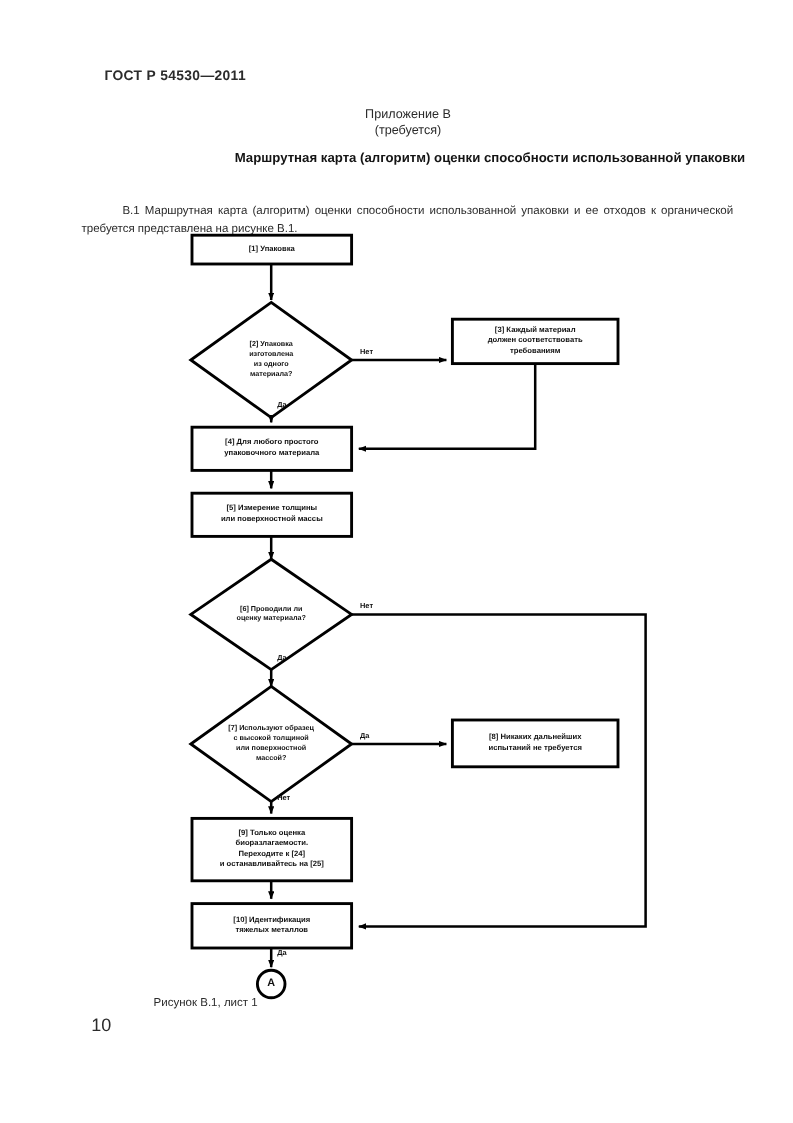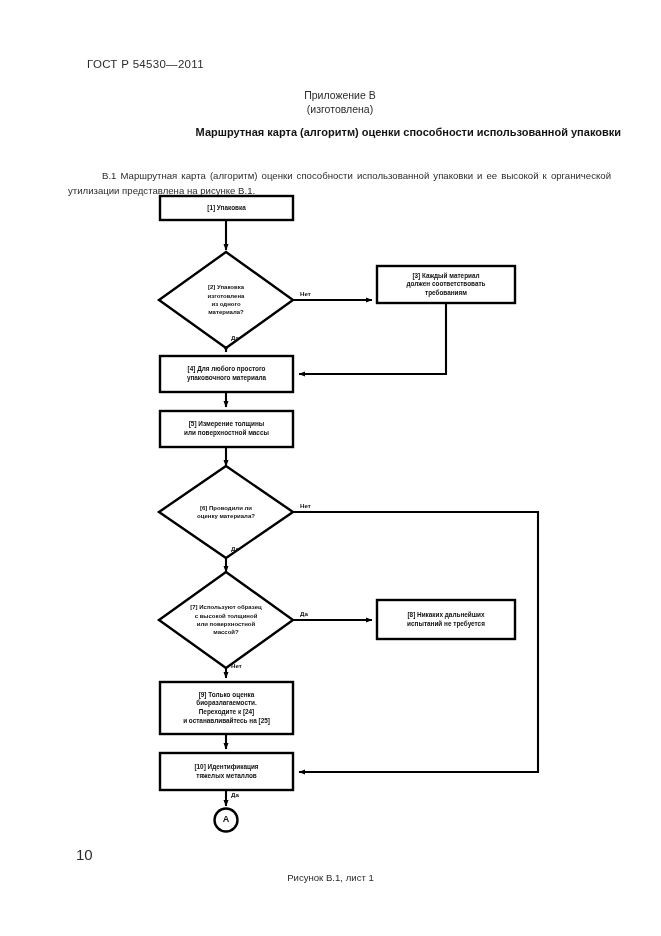--- a/index.html
+++ b/index.html
@@ -6,39 +6,40 @@
   body{
     width:661px;height:936px;position:relative;overflow:hidden;
     font-family:"Liberation Sans","DejaVu Sans",sans-serif;
     color:#1a1a1a;background:#ffffff;
   }
   .page{position:absolute;inset:0;}
 
   
   .doc-header{
     position:absolute;left:68px;top:58px;
-    font-size:11.5px;font-weight:normal;letter-spacing:.3px;color:#2b2b2b;padding-left:19px;
+    font-size:11.5px;font-weight:bold;letter-spacing:.3px;color:#2b2b2b;padding-left:19px;
   }
   .annex{
     position:absolute;left:0;right:0;top:88px;
     text-align:center;font-size:10.5px;line-height:14px;color:#2b2b2b;padding-left:19px;
   }
   .annex .l2{display:block;}
   .doc-title{
     position:absolute;left:60px;right:40px;top:124px;
     text-align:right;font-size:11px;font-weight:bold;line-height:16px;color:#141414;
   }
   .para{
     position:absolute;left:68px;right:50px;top:168px;
     font-size:9.6px;line-height:15px;text-align:justify;color:#2b2b2b;
   }
   .para .ind{display:inline-block;width:34px;}
   .fig-caption{
-    position:absolute;left:0;right:0;top:872px;
-    text-align:center;font-size:9.6px;color:#2b2b2b;
+    position:absolute;left:0;right:0;top:830px;
+    text-align:left;font-size:9.6px;color:#2b2b2b;
+    padding-left:128px;
   }
   .page-num{
     position:absolute;left:76px;top:846px;
     font-size:15px;color:#2b2b2b;text-align:right;
   }
 
   
   .chart{position:absolute;left:0;top:0;width:661px;height:936px;}
   .chart svg{position:absolute;left:0;top:0;}
 
@@ -64,28 +65,28 @@
 </style>
 </head>
 <body>
 
 <div class="page">
 
   <div class="doc-header">ГОСТ Р 54530—2011</div>
 
   <div class="annex">
     <span><span>Приложение В</span></span>
-    <span class="l2">(изготовлена)</span>
+    <span class="l2">(требуется)</span>
   </div>
 
   <div class="doc-title">
     <span>Маршрутная карта (алгоритм) оценки способности использованной упаковки</span><br>
   </div>
 
-  <div class="para"><span class="ind"></span><span>В.1 Маршрутная карта (алгоритм) оценки способности использованной упаковки и ее высокой к органической утилизации представлена на рисунке В.1.</span></div>
+  <div class="para"><span class="ind"></span><span>В.1 Маршрутная карта (алгоритм) оценки способности использованной упаковки и ее отходов к органической требуется представлена на рисунке В.1.</span></div>
 
   <div class="chart">
     <svg width="661" height="936" viewBox="0 0 661 936">
       <defs>
         <marker id="ah" markerWidth="7" markerHeight="7" refX="6.2" refY="2.6" orient="auto" markerUnits="userSpaceOnUse">
           <path d="M0,0 L6.6,2.6 L0,5.2 z" fill="#000"></path>
         </marker>
       </defs>
       <g fill="none" stroke="#000" stroke-width="2.1" stroke-linecap="butt">
 

